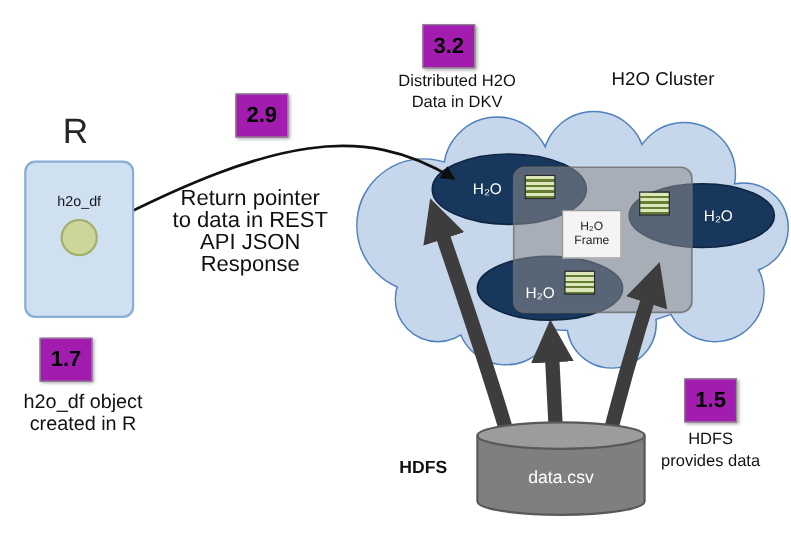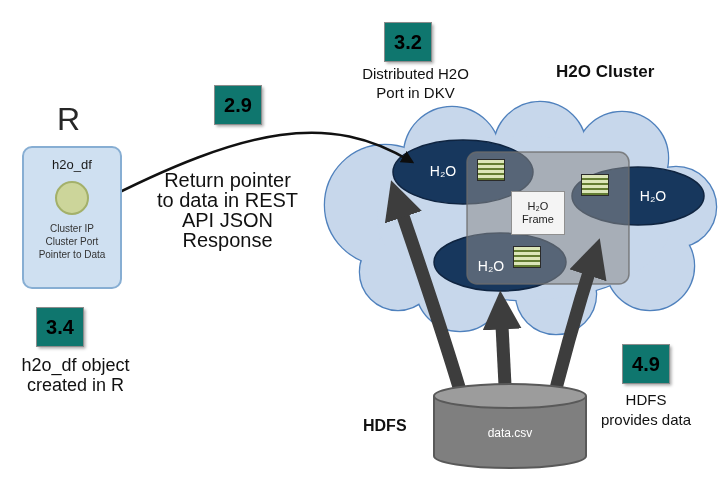--- a/index.html
+++ b/index.html
@@ -6,51 +6,51 @@
   body{
     width:719px;height:485px;position:relative;background:#ffffff;
     font-family:"Liberation Sans", sans-serif;color:#111;overflow:hidden;
   }
   .abs{position:absolute;}
   .center{text-align:center;}
   .ml{white-space:pre-line;}
   svg{position:absolute;left:0;top:0;}
 
   .step{
-    position:absolute;width:46px;height:38px;background:#0f766e;
+    position:absolute;width:46px;height:38px;background:#a21caf;
     border:1px solid #8c8c8c;box-shadow:1.5px 1.5px 3px rgba(0,0,0,0.35);
     display:flex;align-items:center;justify-content:center;
     font-weight:bold;font-size:20px;color:#000;
   }
   #step-32{left:384px;top:22px;}
   #step-33{left:214px;top:85px;}
   #step-34{left:36px;top:307px;}
   #step-31{left:622px;top:344px;}
 
   #distributed{left:333px;top:64px;width:165px;font-size:15px;line-height:19px;}
-  #cluster-title{left:556px;top:62px;font-size:17px;font-weight:bold;}
+  #cluster-title{left:556px;top:62px;font-size:17px;font-weight:normal;}
   #r-letter{left:57px;top:101px;font-size:32px;color:#262626;}
 
   #r-box{
     left:22px;top:146px;width:100px;height:143px;border-radius:10px;
     background:#cfe0f1;border:2px solid #87aed3;box-sizing:border-box;
-    display:flex;flex-direction:column;align-items:center;padding-top:9px;
+    display:flex;flex-direction:column;align-items:center;padding-top:27px;
   }
   #r-box-title{font-size:13px;color:#1a1a1a;}
   #pointer-circle{
     width:30px;height:30px;border-radius:50%;
     background:#ccd59a;border:2px solid #a3b06a;margin:9px auto 7px;
   }
   #r-box-details{font-size:10px;line-height:13px;color:#333;}
 
   #return-text{left:155px;top:170px;width:145px;font-size:20px;line-height:20px;}
   #h2odf-caption{left:8px;top:355px;width:135px;font-size:18px;line-height:20px;}
   #hdfs-provides{left:590px;top:390px;width:112px;font-size:15px;line-height:20px;}
   #hdfs-label{left:363px;top:417px;font-size:16px;font-weight:bold;}
-  #datacsv{left:450px;top:426px;width:120px;font-size:12px;color:#ffffff;text-align:center;}
+  #datacsv{left:450px;top:426px;width:120px;font-size:16px;color:#ffffff;text-align:center;}
 
   .node-label{position:absolute;color:#ffffff;font-size:14px;text-align:center;}
   #node1-label{left:420px;top:163px;width:46px;}
   #node2-label{left:628px;top:188px;width:50px;}
   #node3-label{left:466px;top:258px;width:50px;}
 
   #frame-box{
     left:511px;top:191px;width:54px;height:44px;background:#f4f4f4;
     border:1px solid #8f8f8f;box-sizing:border-box;
     display:flex;align-items:center;justify-content:center;
@@ -121,35 +121,32 @@
   <path d="M412,162 C330,112 248,126 96,204" fill="none" stroke="#111111" stroke-width="2.5" marker-start="url(#mSmall)" marker-end="url(#mSmall)"></path>
 
   <g stroke="#595959" stroke-width="2">
     <path d="M434,396 v60 a76,12 0 0 0 152,0 v-60" fill="#7f7f7f"></path>
     <ellipse cx="510" cy="396" rx="76" ry="12" fill="#9c9c9c"></ellipse>
   </g>
 </svg>
 
 <div class="step" id="step-32">3.2</div>
 <div class="step" id="step-33">2.9</div>
-<div class="step" id="step-34">3.4</div>
-<div class="step" id="step-31">4.9</div>
+<div class="step" id="step-34">1.7</div>
+<div class="step" id="step-31">1.5</div>
 
 <div class="abs center ml" id="distributed">Distributed H2O
-Port in DKV</div>
+Data in DKV</div>
 <div class="abs" id="cluster-title">H2O Cluster</div>
 
 <div class="abs" id="r-letter">R</div>
 
 <div class="abs" id="r-box">
   <div id="r-box-title">h2o_df</div>
   <div id="pointer-circle"></div>
-  <div class="center ml" id="r-box-details">Cluster IP
-Cluster Port
-Pointer to Data</div>
 </div>
 
 <div class="abs center ml" id="return-text">Return pointer
 to data in REST
 API JSON
 Response</div>
 <div class="abs center ml" id="h2odf-caption">h2o_df object
 created in R</div>
 
 <div class="abs center ml" id="hdfs-provides">HDFS

